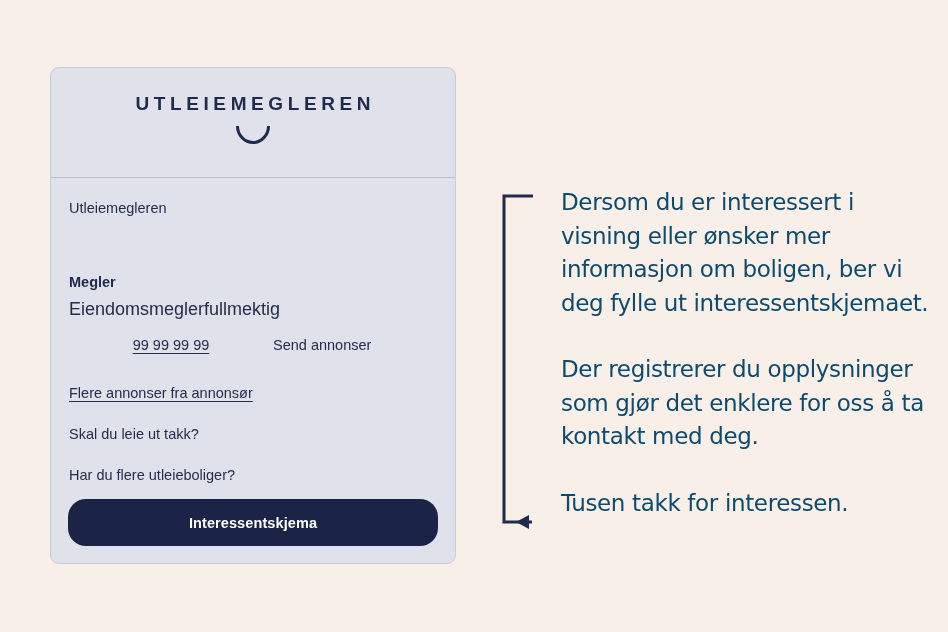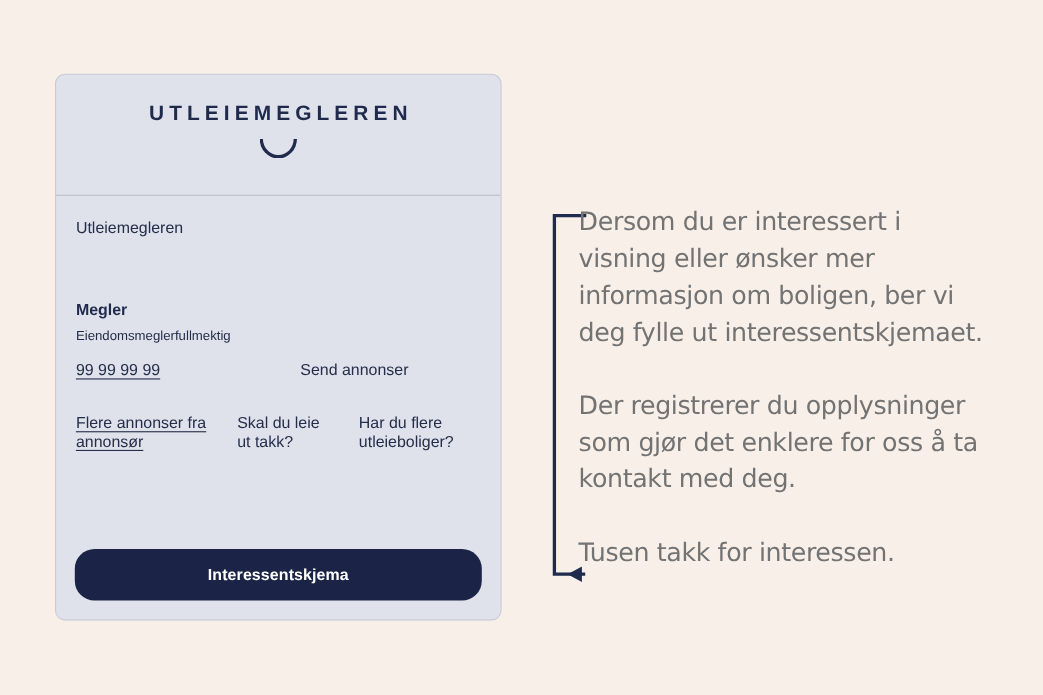--- a/index.html
+++ b/index.html
@@ -80,52 +80,53 @@
   }
 
   .broker-role {
     font-size: 14.5px;
     font-weight: bold;
     color: #1f2a4d;
     line-height: 1.35;
   }
 
   .broker-title {
-    font-size: 12px;
+    font-size: 18px;
     margin-top: 5px;
     color: #252d4a;
     line-height: 1.35;
   }
 
   .contact-row {
     margin-top: 15px;
     display: flex;
     align-items: baseline;
   }
 
   .phone-link {
     font-size: 14.5px;
     color: #252d4a;
     text-decoration: underline;
     text-underline-offset: 3px;
     cursor: pointer;
     width: 204px;
+    text-align: center;
   }
 
   .message-link {
     font-size: 14.5px;
     color: #252d4a;
     text-decoration: none;
     cursor: pointer;
   }
 
   .link-list {
     margin-top: 32px;
     display: flex;
-    flex-direction: row;
+    flex-direction: column;
     gap: 24px;
   }
 
   .list-link {
     font-size: 14.5px;
     color: #252d4a;
     line-height: 1.2;
     cursor: pointer;
     width: fit-content;
   }
@@ -158,24 +159,24 @@
     left: 495px;
     top: 185px;
     width: 55px;
     height: 350px;
     pointer-events: none;
   }
 
   
   #annotation {
     position: absolute;
-    left: 526px;
+    left: 561px;
     top: 186px;
     width: 370px;
-    color: #737373;
+    color: #0c4a6e;
     font-family: "DejaVu Sans", sans-serif;
     font-size: 23px;
     line-height: 33.5px;
     letter-spacing: -0.35px;
   }
 
   #annotation p + p {
     margin-top: 33px;
   }
 </style>

